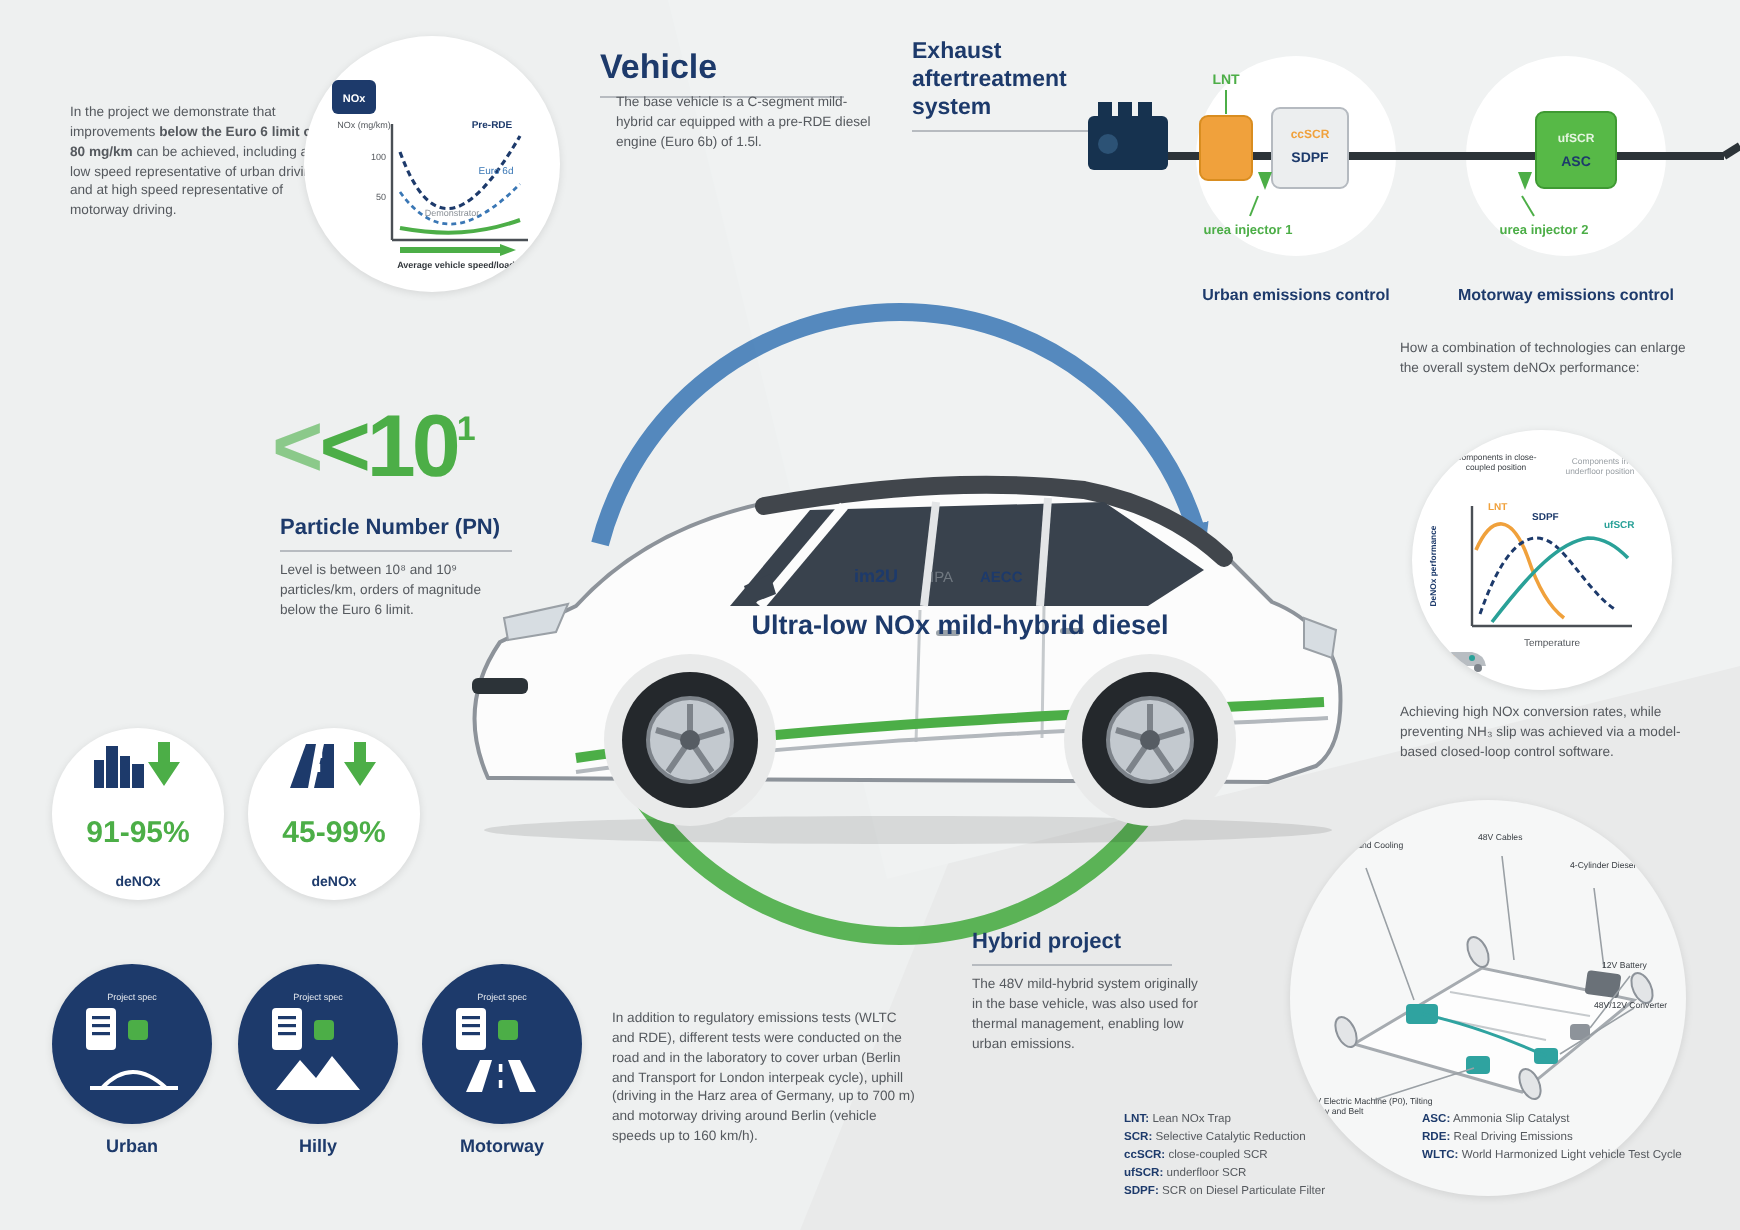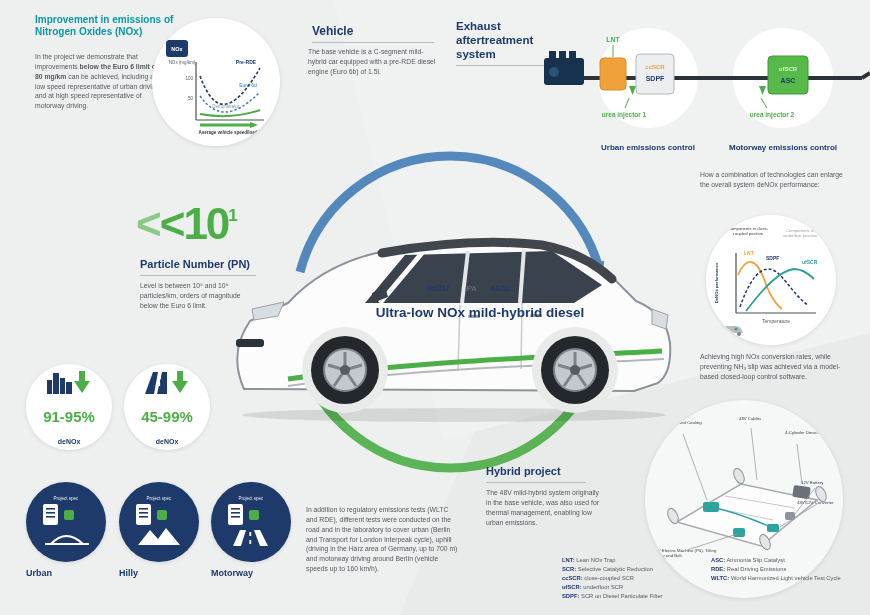--- a/index.html
+++ b/index.html
@@ -14,21 +14,21 @@
   .rule{border-bottom:1px solid #b7bbc0;padding-bottom:4px;}
   .body-text{font-size:6.8px;color:#55595e;line-height:1.45;}
   .pn-big{font-size:44px;font-weight:bold;color:#4cae47;letter-spacing:-2px;line-height:1;}
   .pn-big .lt{color:#8bc98a;}
   .pn-big sup{font-size:17px;letter-spacing:0;vertical-align:18px;}
   .stat{display:flex;flex-direction:column;align-items:center;justify-content:center;gap:14px;}
   .stat-value{font-size:15px;font-weight:bold;color:#4cae47;line-height:1;}
   .stat-unit{font-size:7px;color:#1d3a6b;font-weight:bold;}
   .route{background:#1d3a6b;display:flex;flex-direction:column;align-items:center;justify-content:center;}
   .route-badge{font-size:4.5px;color:#ffffff;opacity:.9;margin-bottom:1px;}
-  .route-label{position:absolute;color:#1d3a6b;font-weight:bold;font-size:9px;}
+  .route-label{position:absolute;text-align:center;color:#1d3a6b;font-weight:bold;font-size:9px;}
   .ann{position:absolute;font-size:4.2px;line-height:1.25;text-align:center;}
   .hy-label{position:absolute;font-size:4.3px;line-height:1.25;color:#3c4146;}
   .legend{position:absolute;display:flex;gap:14px;font-size:5.8px;color:#55595e;line-height:1.55;}
   .legend .ab{color:#1d3a6b;font-weight:bold;}
   svg text{font-family:"Liberation Sans",sans-serif;}
 </style>
 </head>
 <body>
 
 <div class="canvas">
@@ -81,21 +81,20 @@
       <circle cx="353" cy="167" r="5" fill="#565c63"></circle>
     </g>
 
     <text x="205" y="88" font-size="9" font-weight="bold" fill="#1d3a6b">im2U</text>
     <text x="243" y="88" font-size="7.5" fill="#707880">IPA</text>
     <text x="268" y="88" font-size="7.5" font-weight="bold" fill="#1d3a6b">AECC</text>
 
     <text x="258" y="114" text-anchor="middle" font-size="13.5" font-weight="bold" fill="#1d3a6b">Ultra-low NOx mild-hybrid diesel</text>
   </svg>
 
-  <div class="abs teal-title" style="left:35px;top:14px;width:142px">Improvement in emissions of Nitrogen Oxides (NOx)</div>
   <div class="abs body-text" style="left:35px;top:52px;width:128px">
     <span>In the project we demonstrate that improvements </span><b>below the Euro 6 limit of 80 mg/km</b><span> can be achieved, including at low speed representative of urban driving and at high speed representative of motorway driving.</span>
   </div>
 
   <div class="circle" style="left:152px;top:18px;width:128px;height:128px">
     <svg width="128" height="128" viewBox="0 0 128 128">
       <defs>
         <marker id="ah-g2" markerWidth="9" markerHeight="9" refX="4" refY="4" orient="auto" markerUnits="userSpaceOnUse">
           <path d="M0,1 L8,4 L0,7 Z" fill="#4cae47"></path>
         </marker>
@@ -111,21 +110,21 @@
       <path d="M 48 78 C 64 100 82 100 108 74" stroke="#3a77b5" stroke-width="1.4" stroke-dasharray="2.5,2" fill="none"></path>
       <path d="M 48 96 C 70 100 88 99 108 92" stroke="#4cae47" stroke-width="2" fill="none"></path>
       <text x="94" y="46" text-anchor="middle" font-size="5" font-weight="bold" fill="#1d3a6b">Pre-RDE</text>
       <text x="96" y="69" text-anchor="middle" font-size="5" fill="#3a77b5">Euro 6d</text>
       <text x="74" y="90" text-anchor="middle" font-size="4.5" fill="#8a9096">Demonstrator</text>
       <line x1="48" y1="107" x2="102" y2="107" stroke="#4cae47" stroke-width="3" marker-end="url(#ah-g2)"></line>
       <text x="76" y="116" text-anchor="middle" font-size="4.5" font-weight="bold" fill="#33383d">Average vehicle speed/load</text>
     </svg>
   </div>
 
-  <div class="abs navy-title rule" style="left:312px;top:24px;width:122px;font-size:12px">Vehicle</div>
+  <div class="abs navy-title rule" style="left:300px;top:24px;width:122px;font-size:17px">Vehicle</div>
   <div class="abs body-text" style="left:308px;top:47px;width:128px">The base vehicle is a C-segment mild-hybrid car equipped with a pre-RDE diesel engine (Euro 6b) of 1.5l.</div>
 
   <div class="abs navy-title rule" style="left:456px;top:20px;width:108px;font-size:11.5px">Exhaust aftertreatment system</div>
 
   <svg class="abs" style="left:540px;top:28px" width="330" height="135" viewBox="0 0 330 135">
     <circle cx="108" cy="50" r="50" fill="#ffffff"></circle>
     <circle cx="243" cy="50" r="50" fill="#ffffff"></circle>
     <line x1="42" y1="50" x2="322" y2="50" stroke="#2c3338" stroke-width="4"></line>
     <path d="M 322 50 L 330 45" stroke="#2c3338" stroke-width="4"></path>
 

